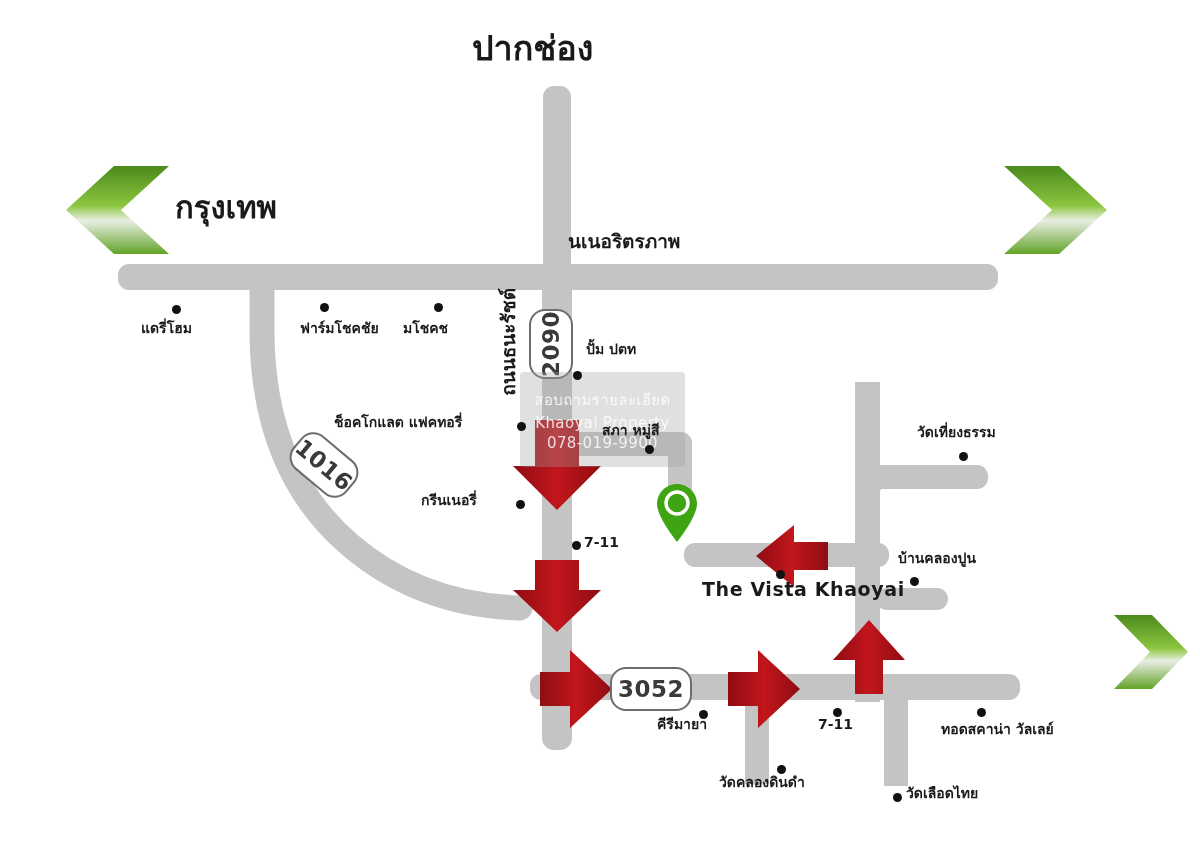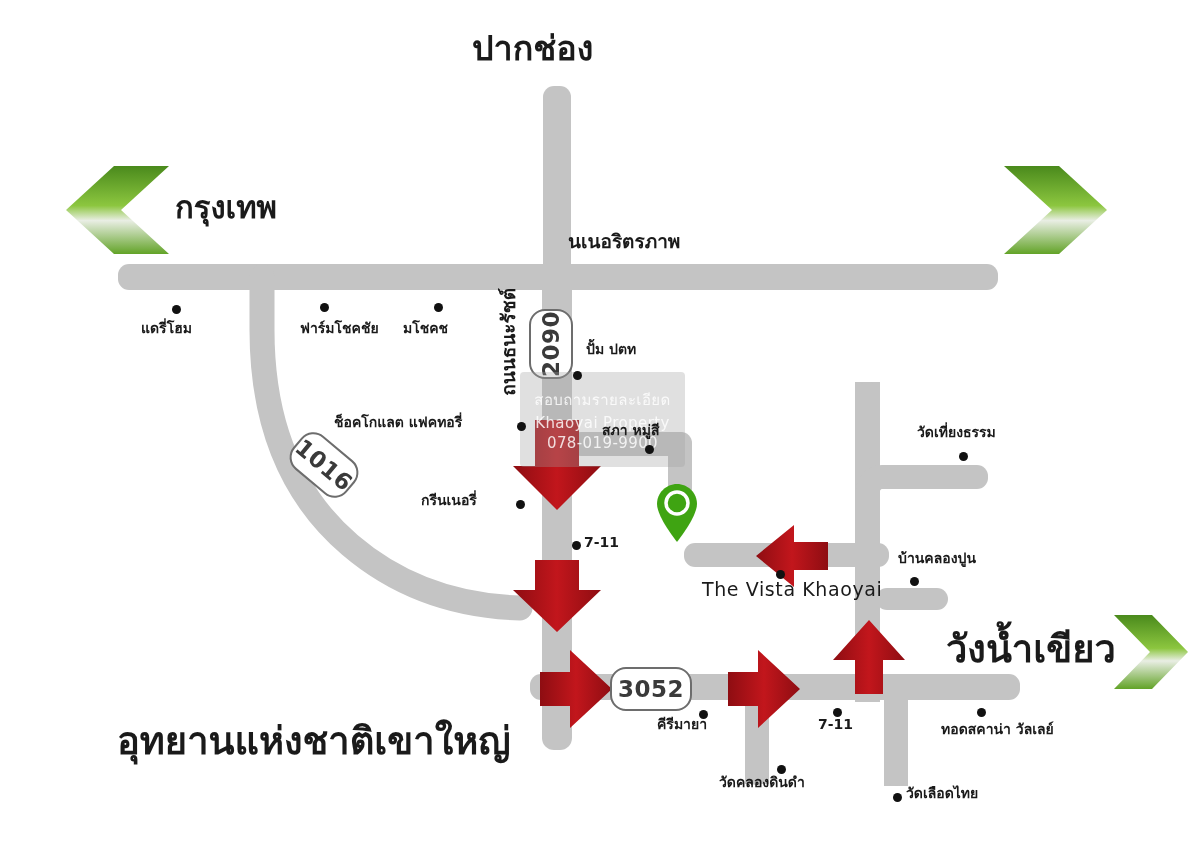--- a/index.html
+++ b/index.html
@@ -34,21 +34,21 @@
     white-space:nowrap;
     line-height:1.05;
   }
   .poi{
     font-size:14px;
     font-weight:700;
     letter-spacing:0px;
   }
   .poi-en{
     font-size:19px;
-    font-weight:400;
+    font-weight:700;
     letter-spacing:.6px;
   }
   .big{
     font-size:31px;
     font-weight:700;
   }
   .huge{
     font-size:38px;
     font-weight:700;
   }
@@ -182,21 +182,20 @@
           <stop offset="0%" stop-color="#4a8a1c"></stop>
           <stop offset="45%" stop-color="#8cc63f"></stop>
           <stop offset="62%" stop-color="#e9eee4"></stop>
           <stop offset="100%" stop-color="#62a327"></stop>
         </linearGradient>
       </defs>
       <polygon points="2,0 57,0 105,44 57,88 2,88 50,44" fill="url(#gR)"></polygon>
     </svg>
   </div>
 
-  <div class="lbl huge" style="left:946px;top:630px;">วังน้ำเขียว</div>
   <div class="chev" style="left:1112px;top:615px;width:76px;height:74px;">
     <svg width="76" height="74" viewBox="0 0 76 74">
       <defs>
         <linearGradient id="gR2" x1="0" y1="0" x2="0" y2="1">
           <stop offset="0%" stop-color="#4a8a1c"></stop>
           <stop offset="45%" stop-color="#8cc63f"></stop>
           <stop offset="62%" stop-color="#e9eee4"></stop>
           <stop offset="100%" stop-color="#62a327"></stop>
         </linearGradient>
       </defs>
@@ -258,21 +257,20 @@
   <div class="shield" style="left:610px;top:667px;width:78px;height:40px;">
     <span>3052</span>
   </div>
 
   <div class="lbl title" style="left:472px;top:31px;">ปากช่อง</div>
 
   <div class="lbl road-name" style="left:568px;top:232px;">นเนอริตรภาพ</div>
 
   <div class="lbl road-name vertical" style="left:499px;top:288px;transform:rotate(180deg);">ถนนธนะรัชต์</div>
 
-  <div class="lbl huge" style="left:117px;top:722px;">อุทยานแห่งชาติเขาใหญ่</div>
 
   <div id="land-pin" style="left:657px;top:484px;width:40px;height:58px;">
     <svg width="40" height="58" viewBox="0 0 40 58">
       <path d="M20 0 C9 0 0 9 0 20 C0 33 20 58 20 58 C20 58 40 33 40 20 C40 9 31 0 20 0 Z" fill="#3fa412"></path>
       <circle cx="20" cy="19" r="11" fill="none" stroke="#ffffff" stroke-width="3.5"></circle>
     </svg>
   </div>
 
   <div id="watermark">
     <div>สอบถามรายละเอียด</div>

